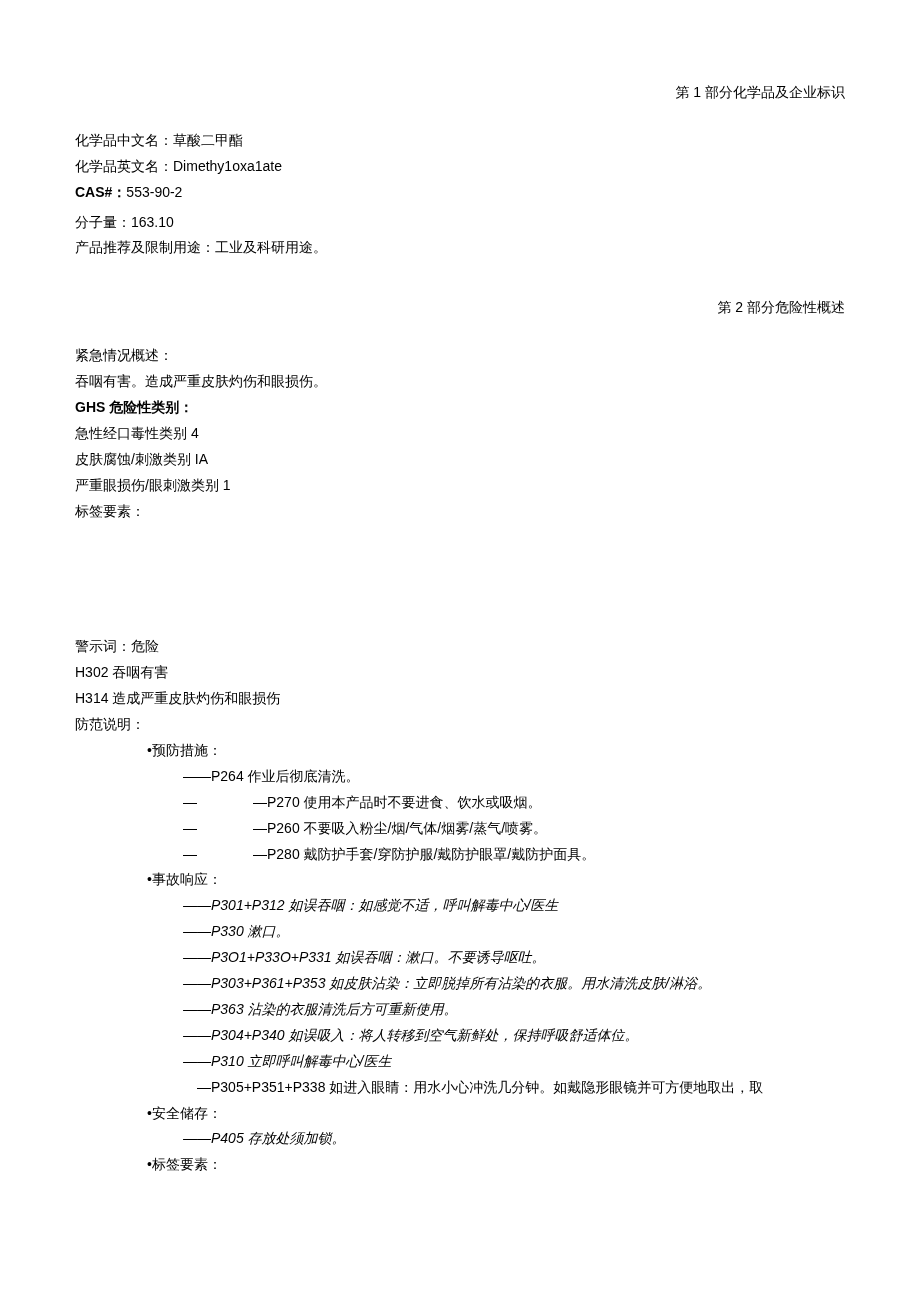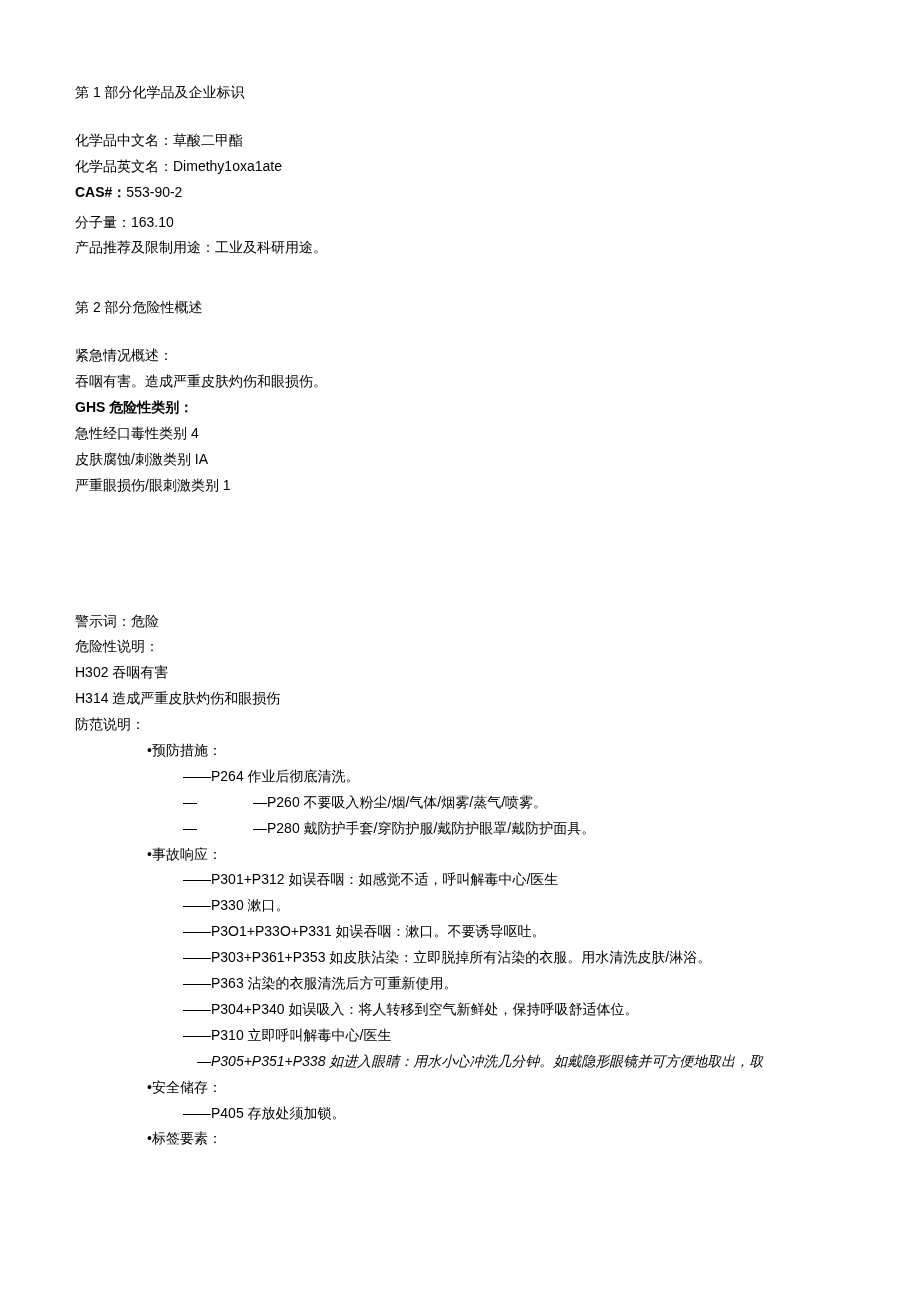--- a/index.html
+++ b/index.html
@@ -7,21 +7,21 @@
     font-size: 14px;
     line-height: 1.85;
     color: #000;
     background: #fff;
     margin: 0;
     padding: 80px 75px 60px 75px;
     width: 920px;
     box-sizing: border-box;
   }
   .section-title {
-    text-align: left;
+    text-align: right;
     margin-bottom: 22px;
     margin-top: 0;
   }
   .section-title.second {
     margin-top: 34px;
     margin-bottom: 22px;
   }
   .block {
     margin-bottom: 0;
   }
@@ -34,20 +34,21 @@
     text-align: center;
   }
   .indent1 {
     padding-left: 72px;
   }
   .indent2 {
     padding-left: 108px;
   }
   .indent2b {
     padding-left: 108px;
+    font-style: italic;
   }
   .gap-small {
     height: 4px;
   }
   .gap-large {
     height: 110px;
   }
   .dash-split .dash1 {
     display: inline-block;
     width: 20px;
@@ -73,41 +74,42 @@
 
 <div class="section-title second">第 2 部分危险性概述</div>
 
 <div class="block">
   <p class="line">紧急情况概述：</p>
   <p class="line">吞咽有害。造成严重皮肤灼伤和眼损伤。</p>
   <p class="line"><span class="bold">GHS 危险性类别：</span></p>
   <p class="line">急性经口毒性类别 4</p>
   <p class="line">皮肤腐蚀/刺激类别 IA</p>
   <p class="line">严重眼损伤/眼刺激类别 1</p>
+  <p class="line">标签要素：</p>
 
   <div class="gap-large"></div>
 
   <p class="line"><span>警示词：</span><span>危险</span></p>
-  <p class="line">危险性说明：</p>
   <p class="line">H302 吞咽有害</p>
   <p class="line">H314 造成严重皮肤灼伤和眼损伤</p>
   <p class="line">防范说明：</p>
 
   <p class="line indent1">•预防措施：</p>
   <p class="line indent2">——P264 作业后彻底清洗。</p>
+  <p class="line indent2 dash-split"><span class="dash1">—</span><span class="dash-gap"></span><span>—P270 使用本产品时不要进食、饮水或吸烟。</span></p>
   <p class="line indent2 dash-split"><span class="dash1">—</span><span class="dash-gap"></span><span>—P260 不要吸入粉尘/烟/气体/烟雾/蒸气/喷雾。</span></p>
   <p class="line indent2 dash-split"><span class="dash1">—</span><span class="dash-gap"></span><span>—P280 戴防护手套/穿防护服/戴防护眼罩/戴防护面具。</span></p>
 
   <p class="line indent1">•事故响应：</p>
   <p class="line indent2b">——P301+P312 如误吞咽：如感觉不适，呼叫解毒中心/医生</p>
   <p class="line indent2b">——P330 漱口。</p>
   <p class="line indent2b">——P3O1+P33O+P331 如误吞咽：漱口。不要诱导呕吐。</p>
   <p class="line indent2b">——P303+P361+P353 如皮肤沾染：立即脱掉所有沾染的衣服。用水清洗皮肤/淋浴。</p>
   <p class="line indent2b">——P363 沾染的衣服清洗后方可重新使用。</p>
   <p class="line indent2b">——P304+P340 如误吸入：将人转移到空气新鲜处，保持呼吸舒适体位。</p>
   <p class="line indent2b">——P310 立即呼叫解毒中心/医生</p>
-  <p class="line" style="padding-left:122px;font-style:italic;">—P305+P351+P338 如进入眼睛：用水小心冲洗几分钟。如戴隐形眼镜并可方便地取出，取</p>
+  <p class="line" style="padding-left:122px;">—P305+P351+P338 如进入眼睛：用水小心冲洗几分钟。如戴隐形眼镜并可方便地取出，取</p>
 
   <p class="line indent1">•安全储存：</p>
   <p class="line indent2b">——P405 存放处须加锁。</p>
 
   <p class="line indent1">•标签要素：</p>
 </div>
 
 </body></html>

